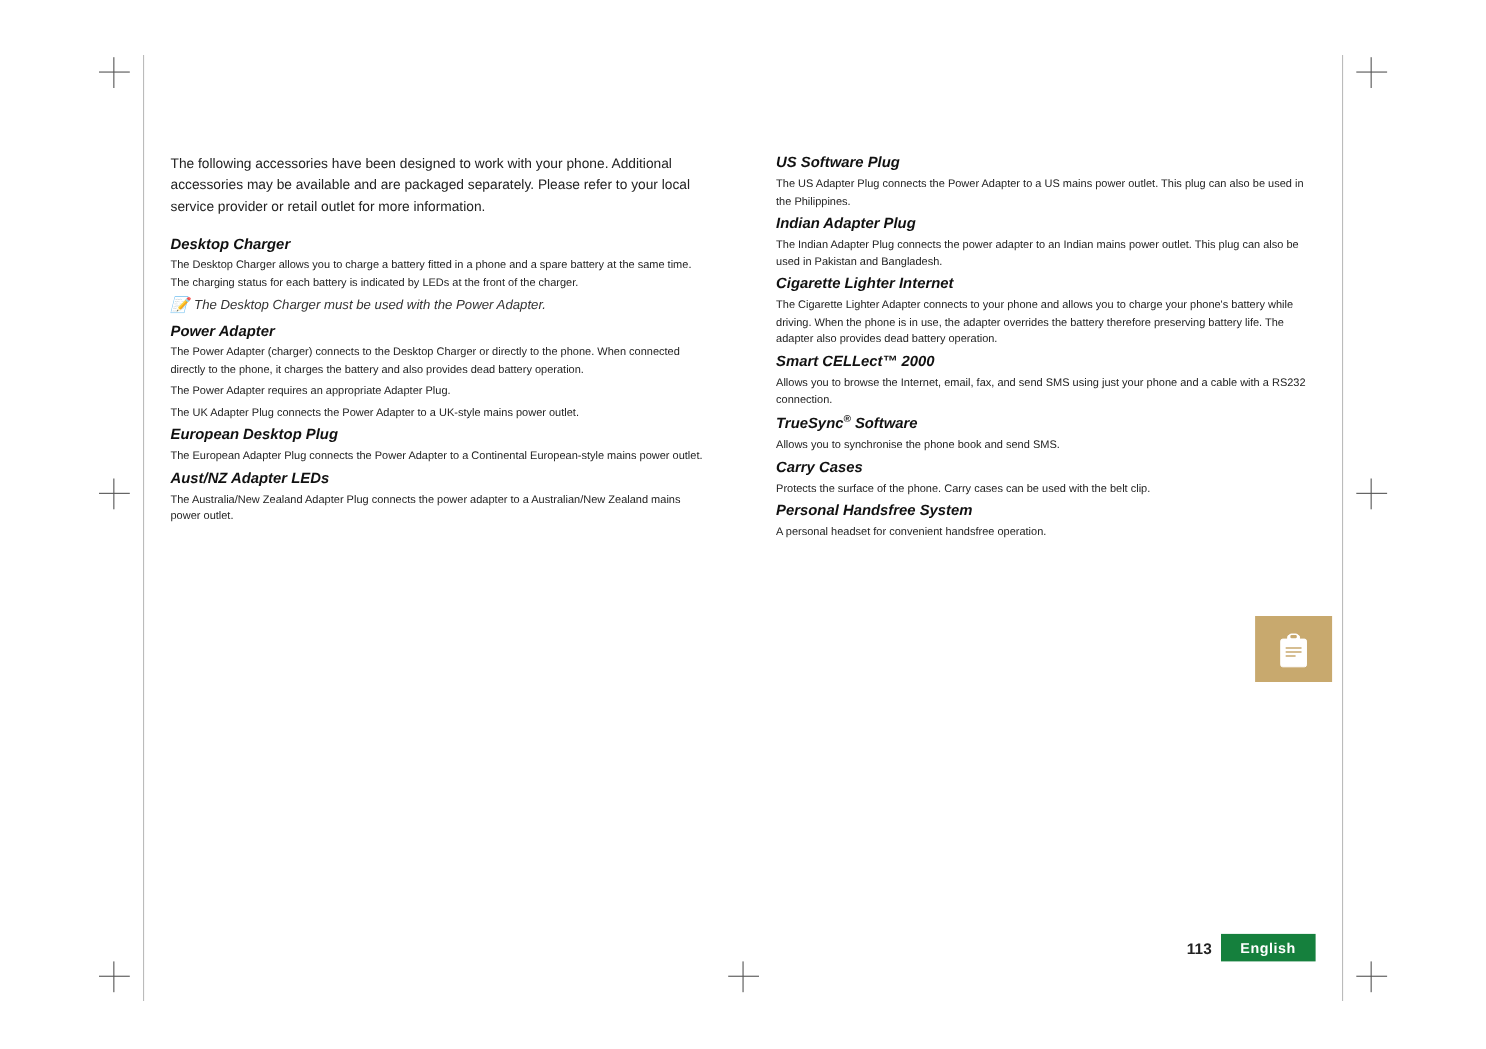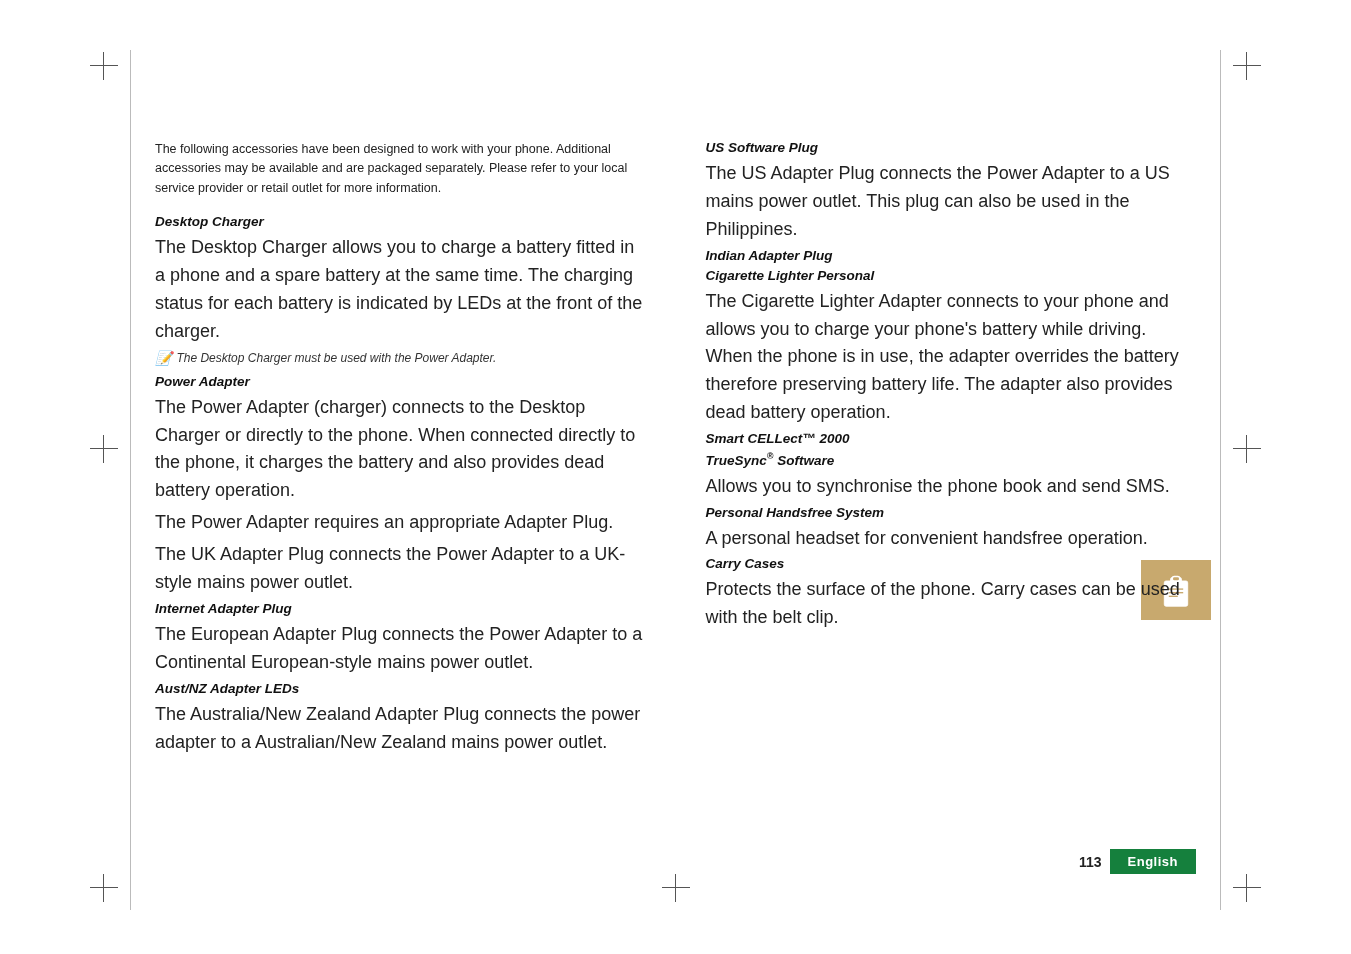--- a/index.html
+++ b/index.html
@@ -107,21 +107,21 @@
       margin-bottom: 5px;
       margin-top: 14px;
       color: #111;
     }
 
     .section-title:first-child {
       margin-top: 0;
     }
 
     .section-body {
-      font-size: 18px;
+      font-size: 10px;
       line-height: 1.55;
       color: #222;
       margin-bottom: 4px;
     }
 
     .note {
       font-style: italic;
       font-size: 12px;
       color: #333;
       margin: 5px 0 8px 0;
@@ -238,66 +238,68 @@
         <div class="section-title">Power Adapter</div>
         <p class="section-body">The Power Adapter (charger) connects to the Desktop Charger or directly to the phone. When connected directly to the phone, it charges the battery and also provides dead battery operation.</p>
         <p class="section-body">The Power Adapter requires an appropriate Adapter Plug.</p>
       </div>
 
       <div>
         <p class="section-body">The UK Adapter Plug connects the Power Adapter to a UK-style mains power outlet.</p>
       </div>
 
       <div>
-        <div class="section-title">Internet Adapter Plug</div>
+        <div class="section-title">European Desktop Plug</div>
         <p class="section-body">The European Adapter Plug connects the Power Adapter to a Continental European-style mains power outlet.</p>
       </div>
 
       <div>
         <div class="section-title">Aust/NZ Adapter LEDs</div>
         <p class="section-body">The Australia/New Zealand Adapter Plug connects the power adapter to a Australian/New Zealand mains power outlet.</p>
       </div>
 
     </div>
 
     <div class="col-right">
 
       <div>
         <div class="section-title">US Software Plug</div>
         <p class="section-body">The US Adapter Plug connects the Power Adapter to a US mains power outlet. This plug can also be used in the Philippines.</p>
       </div>
 
       <div>
         <div class="section-title">Indian Adapter Plug</div>
-      </div>
-
-      <div>
-        <div class="section-title">Cigarette Lighter Personal</div>
+        <p class="section-body">The Indian Adapter Plug connects the power adapter to an Indian mains power outlet. This plug can also be used in Pakistan and Bangladesh.</p>
+      </div>
+
+      <div>
+        <div class="section-title">Cigarette Lighter Internet</div>
         <p class="section-body">The Cigarette Lighter Adapter connects to your phone and allows you to charge your phone's battery while driving. When the phone is in use, the adapter overrides the battery therefore preserving battery life. The adapter also provides dead battery operation.</p>
       </div>
 
       <div>
         <div class="section-title">Smart CELLect™ 2000</div>
+        <p class="section-body">Allows you to browse the Internet, email, fax, and send SMS using just your phone and a cable with a RS232 connection.</p>
       </div>
 
       <div>
         <div class="section-title">
           <span>TrueSync</span><sup>®</sup><span> Software</span>
         </div>
         <p class="section-body">Allows you to synchronise the phone book and send SMS.</p>
       </div>
 
       <div>
+        <div class="section-title">Carry Cases</div>
+        <p class="section-body">Protects the surface of the phone. Carry cases can be used with the belt clip.</p>
+      </div>
+
+      <div>
         <div class="section-title">Personal Handsfree System</div>
         <p class="section-body">A personal headset for convenient handsfree operation.</p>
-      </div>
-
-      <div>
-        <div class="section-title">Carry Cases</div>
-        <p class="section-body">Protects the surface of the phone. Carry cases can be used with the belt clip.</p>
       </div>
 
     </div>
   </div>
 
   <div class="footer">
     <span class="page-number">113</span>
     <span class="language-badge">English</span>
   </div>
 

